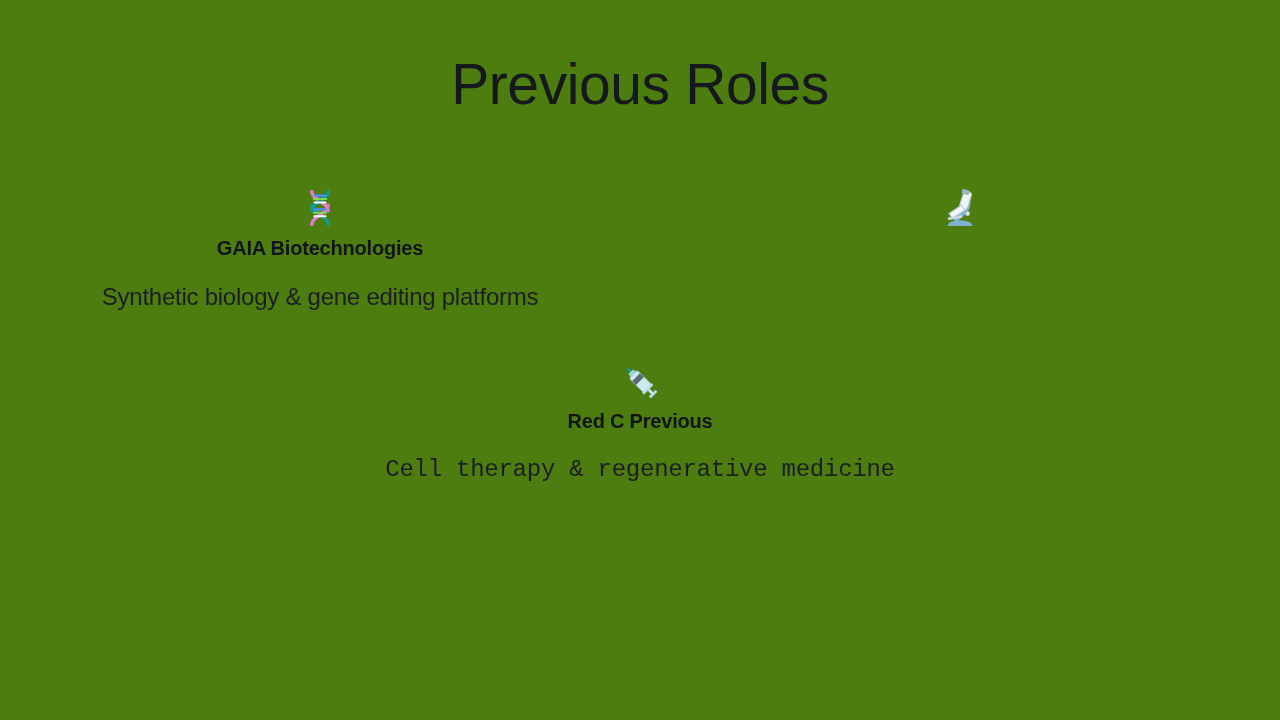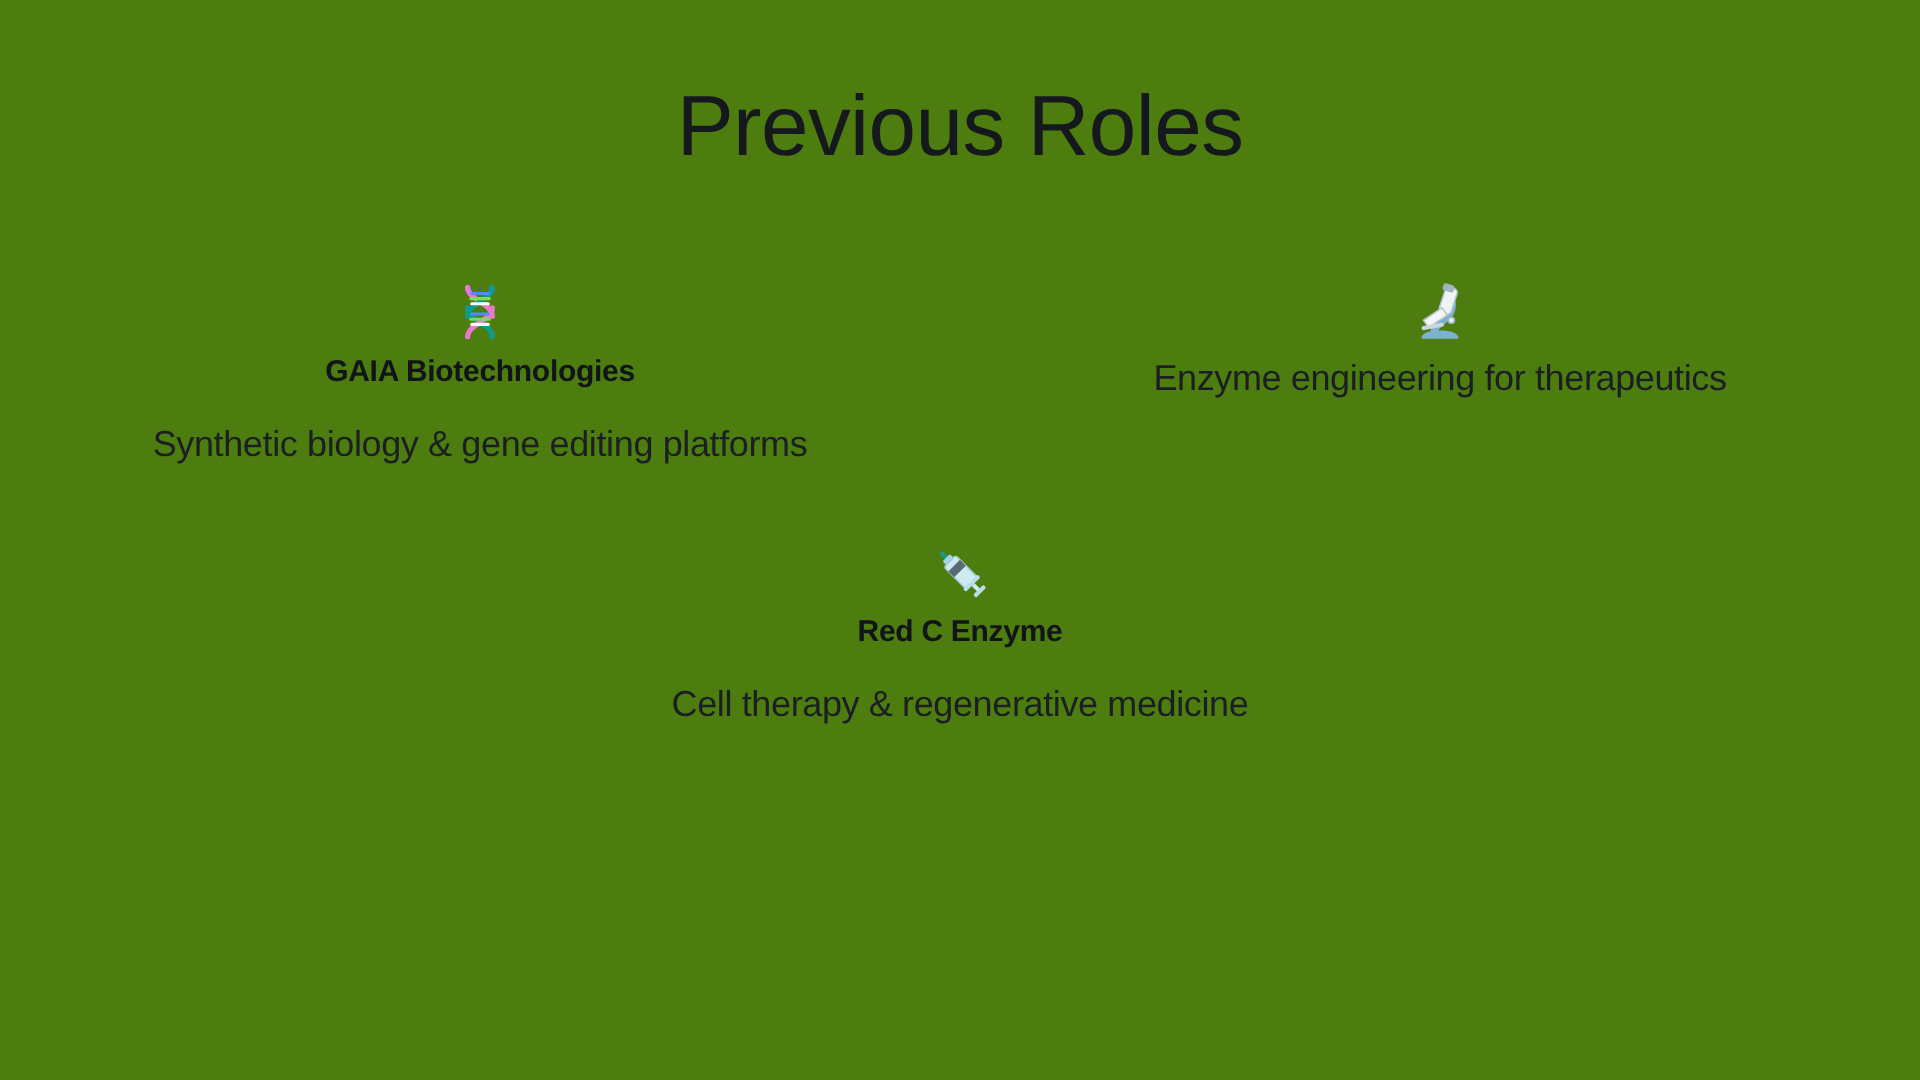--- a/index.html
+++ b/index.html
@@ -84,21 +84,21 @@
     font-size: 24px;
     font-weight: 400;
     letter-spacing: -0.25px;
     line-height: 33px;
     color: #1b1f24;
     max-width: 470px;
   }
 
   
   .role-card.full-row { width: 100%; }
-  .role-card.full-row .role-desc { max-width: 560px; }
+  .role-card.full-row .role-desc { max-width: 560px; font-family: Liberation Mono, monospace; }
 </style>
 </head>
 <body>
 
 <div class="slide">
 
   <h1 class="slide-title">Previous Roles</h1>
 
   <div class="roles-grid">
 
@@ -130,35 +130,34 @@
         <svg viewBox="0 0 64 64" xmlns="http://www.w3.org/2000/svg" aria-hidden="true">
           <path d="M26 54 C26 40 44 42 44 24" stroke="#7cb2cf" stroke-width="7" fill="none" stroke-linecap="round"></path>
           <rect x="34" y="8" width="12" height="26" rx="4" transform="rotate(18 40 21)" fill="#eef3f6" stroke="#b9c6cd" stroke-width="1.5"></rect>
           <rect x="35" y="5" width="11" height="7" rx="2" transform="rotate(18 40 8)" fill="#9fb3bd"></rect>
           <path d="M16 40 L34 28 L39 35 L21 47 Z" fill="#f3f6f8" stroke="#b9c6cd" stroke-width="1.5"></path>
           <rect x="14" y="44" width="22" height="4" rx="2" transform="rotate(-10 25 46)" fill="#c9d6dd"></rect>
           <circle cx="43" cy="40" r="3" fill="#e8eef2" stroke="#9fb3bd" stroke-width="1.5"></circle>
           <path d="M14 58 C14 52 22 50 32 50 C42 50 50 52 50 58 Z" fill="#7cb2cf"></path>
         </svg>
       </span>
-      <div class="role-desc">Enzyme engineering for therapeutics</div>
     </div>
 
     <div class="role-card full-row">
       <span class="role-icon">
         <svg viewBox="0 0 64 64" xmlns="http://www.w3.org/2000/svg" aria-hidden="true">
           <g transform="rotate(-45 32 32)">
             <path d="M30 6 L34 6 L34 14 L30 14 Z" fill="#0f9b8e"></path>
             <rect x="27" y="13" width="10" height="5" rx="1.5" fill="#9fd7de"></rect>
             <rect x="24" y="18" width="16" height="30" rx="3" fill="#cdeaf0" stroke="#a3ccd4" stroke-width="1.5"></rect>
             <rect x="24" y="24" width="16" height="8" fill="#5a6a72"></rect>
             <rect x="22" y="46" width="20" height="4" rx="1.5" fill="#b6e0e7"></rect>
             <rect x="30" y="50" width="4" height="9" fill="#cdeaf0"></rect>
             <rect x="25" y="57" width="14" height="4" rx="1.5" fill="#b6e0e7"></rect>
           </g>
         </svg>
       </span>
-      <div class="role-name">Red C Enzyme</div>
+      <div class="role-name">Red C Previous</div>
       <div class="role-desc">Cell therapy &amp; regenerative medicine</div>
     </div>
 
   </div>
 </div>
 
 </body></html>

